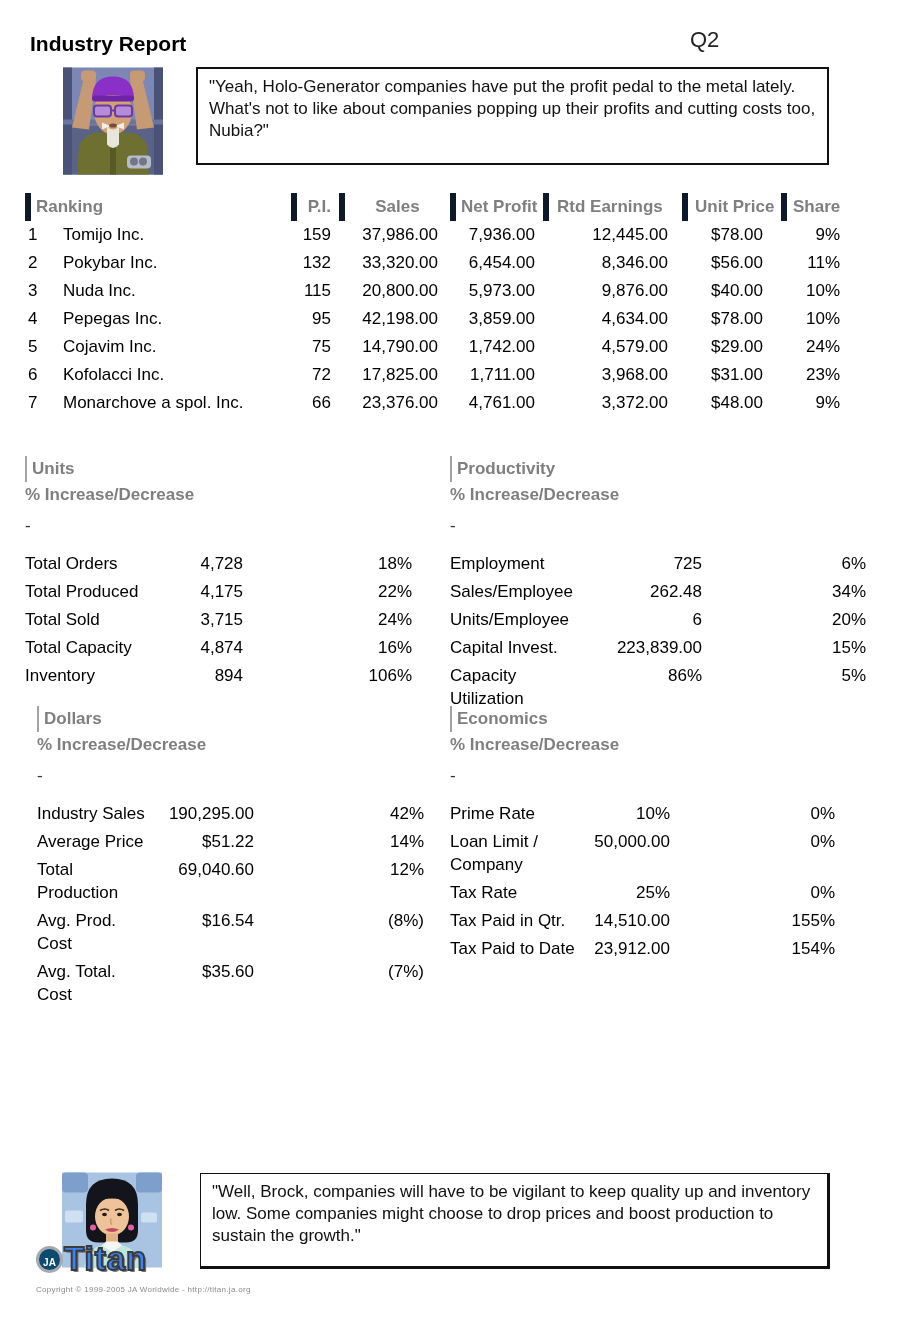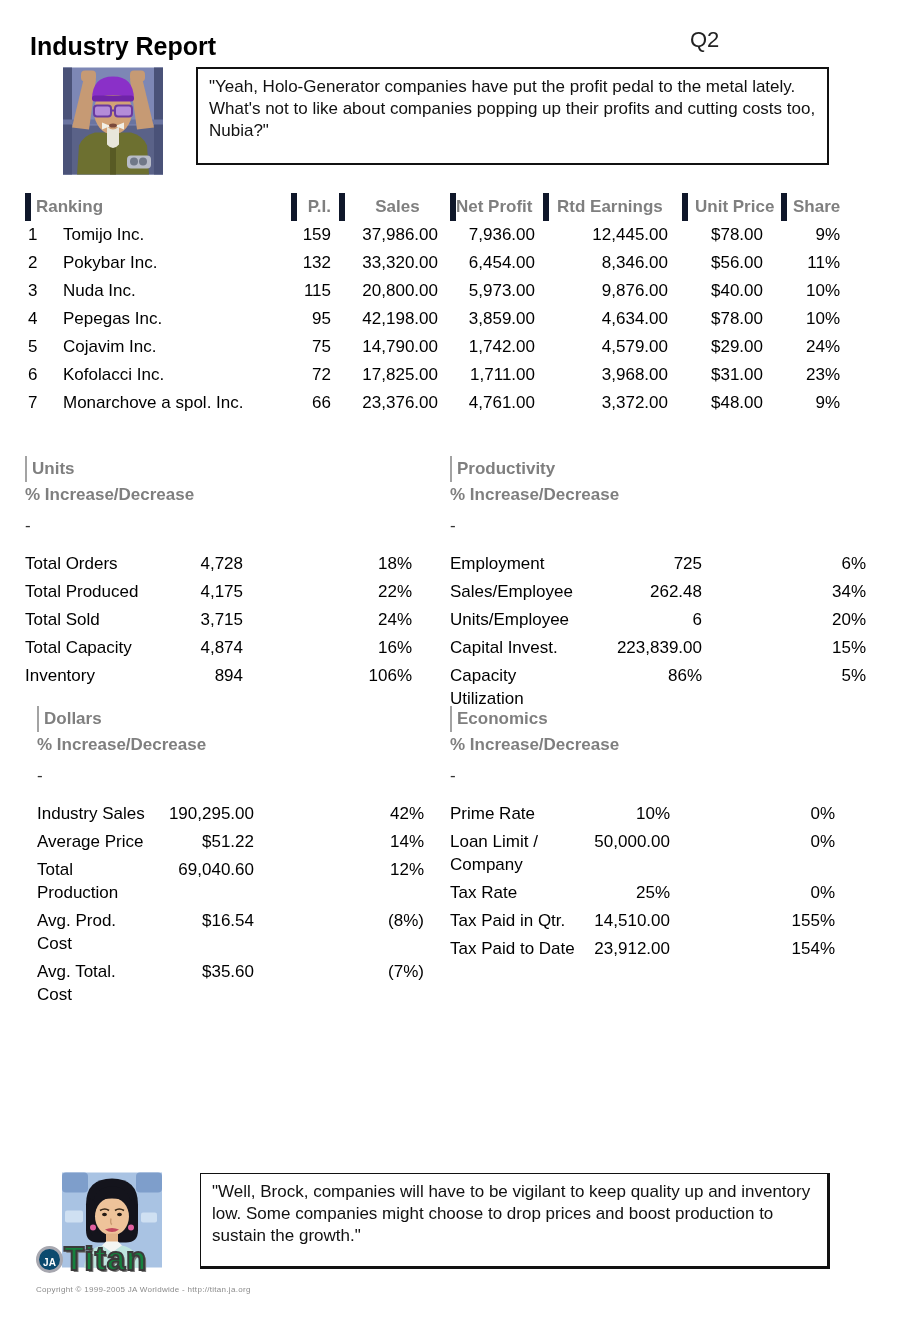--- a/index.html
+++ b/index.html
@@ -5,21 +5,21 @@
   * { margin:0; padding:0; box-sizing:border-box; }
   html,body { background:#ffffff; }
   body {
     width:900px; height:1318px; position:relative; overflow:hidden;
     font-family:"Liberation Sans","DejaVu Sans",sans-serif;
     font-size:17px; color:#1a1a1a;
   }
   .abs { position:absolute; }
 
   
-  .report-title { left:30px; top:32px; font-size:25px; font-weight:bold; color:#000; }
+  .report-title { left:30px; top:32px; font-size:21px; font-weight:bold; color:#000; }
   .quarter { left:690px; top:27px; font-size:22px; color:#222; }
 
   
   .avatar { overflow:hidden; }
   .avatar svg { display:block; width:100%; height:100%; }
   .avatar-top { left:63px; top:67px; width:100px; height:108px; }
   .avatar-bottom { left:62px; top:1172px; width:100px; height:96px; }
 
   
   .quote-box {
@@ -32,21 +32,21 @@
 
   
   .ranking { left:25px; top:193px; width:835px; }
   .rk-grid { display:grid; grid-template-columns:38px 228px 48px 111px 93px 139px 99px 79px; }
   .rk-head { display:grid; grid-template-columns:266px 48px 111px 93px 139px 99px 79px;
     font-weight:bold; color:#7f7f7f; line-height:28px; }
   .rk-head > div { border-left:6px solid #0f172a; }
   .h-ranking { padding-left:5px; text-align:left; }
   .h-pi { text-align:right; padding-right:8px; }
   .h-sales { text-align:center; }
-  .h-net { }
+  .h-net { padding-left:5px; }
   .h-rtd { padding-left:8px; }
   .h-price { padding-left:7px; }
   .h-share { padding-left:6px; }
   .rk-row { line-height:28px; color:#000; }
   .c-rank { padding-left:3px; }
   .c-pi    { text-align:right; padding-right:8px; }
   .c-sales { text-align:right; padding-right:12px; }
   .c-net   { text-align:right; padding-right:8px; }
   .c-rtd   { text-align:right; padding-right:14px; }
   .c-price { text-align:right; padding-right:18px; }
@@ -78,21 +78,21 @@
 
   
   .titan-logo { left:36px; top:1240px; display:flex; align-items:center; }
   .ja-circle {
     display:inline-block; width:27px; height:27px; border-radius:50%;
     background:#0c4a6e; color:#fff; font-size:10px; font-weight:bold;
     line-height:27px; text-align:center; border:3px solid #a8a8b0;
   }
   .titan-text {
     font-size:33px; font-weight:800; letter-spacing:1px; margin-left:1px;
-    color:#15803d; -webkit-text-stroke:2px #3a3a3a;
+    color:#3b82f6; -webkit-text-stroke:2px #3a3a3a;
     text-shadow:2px 2px 0 #777;
   }
   .copyright { left:36px; top:1285px; font-size:8px; color:#8a8a8a; letter-spacing:0.3px; }
 </style>
 </head>
 <body>
 
 <div class="abs report-title">Industry Report</div>
 <div class="abs quarter">Q2</div>
 

